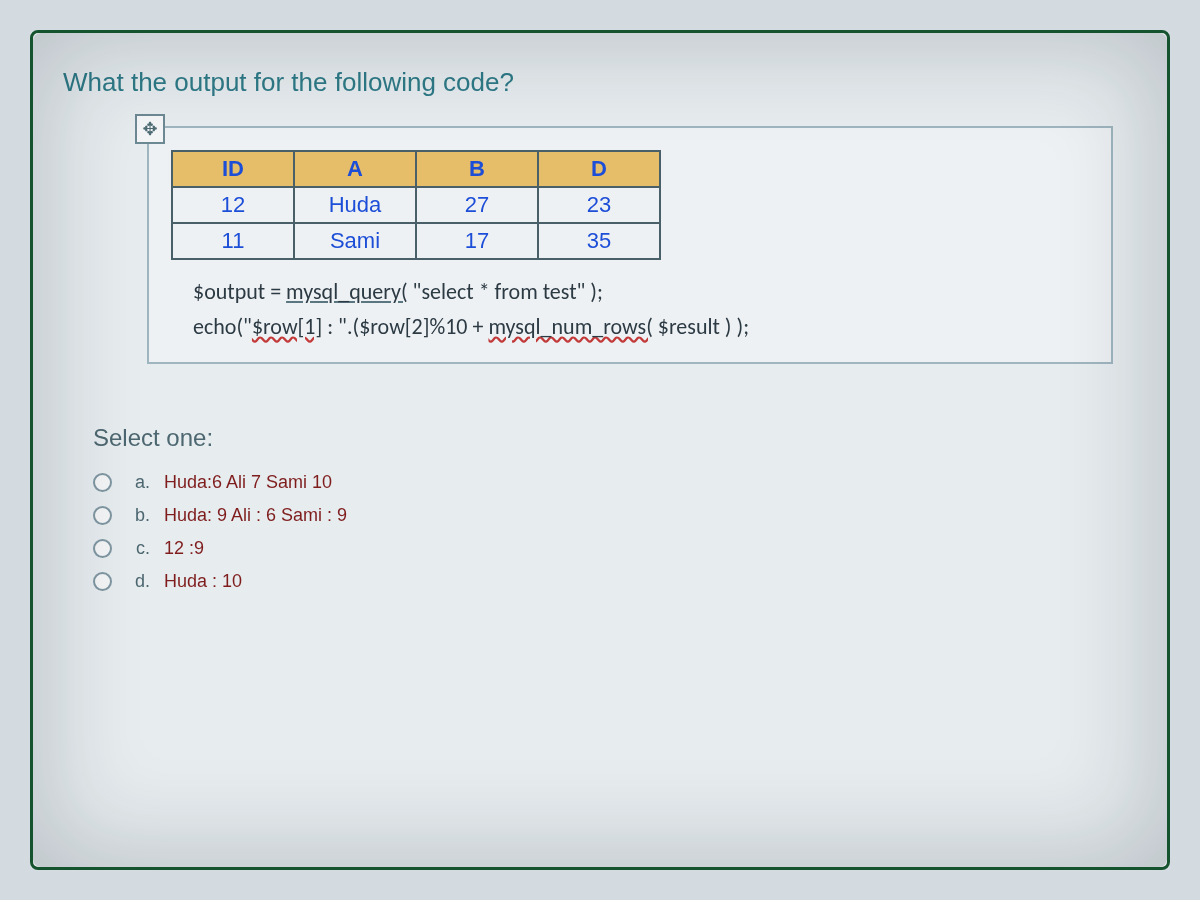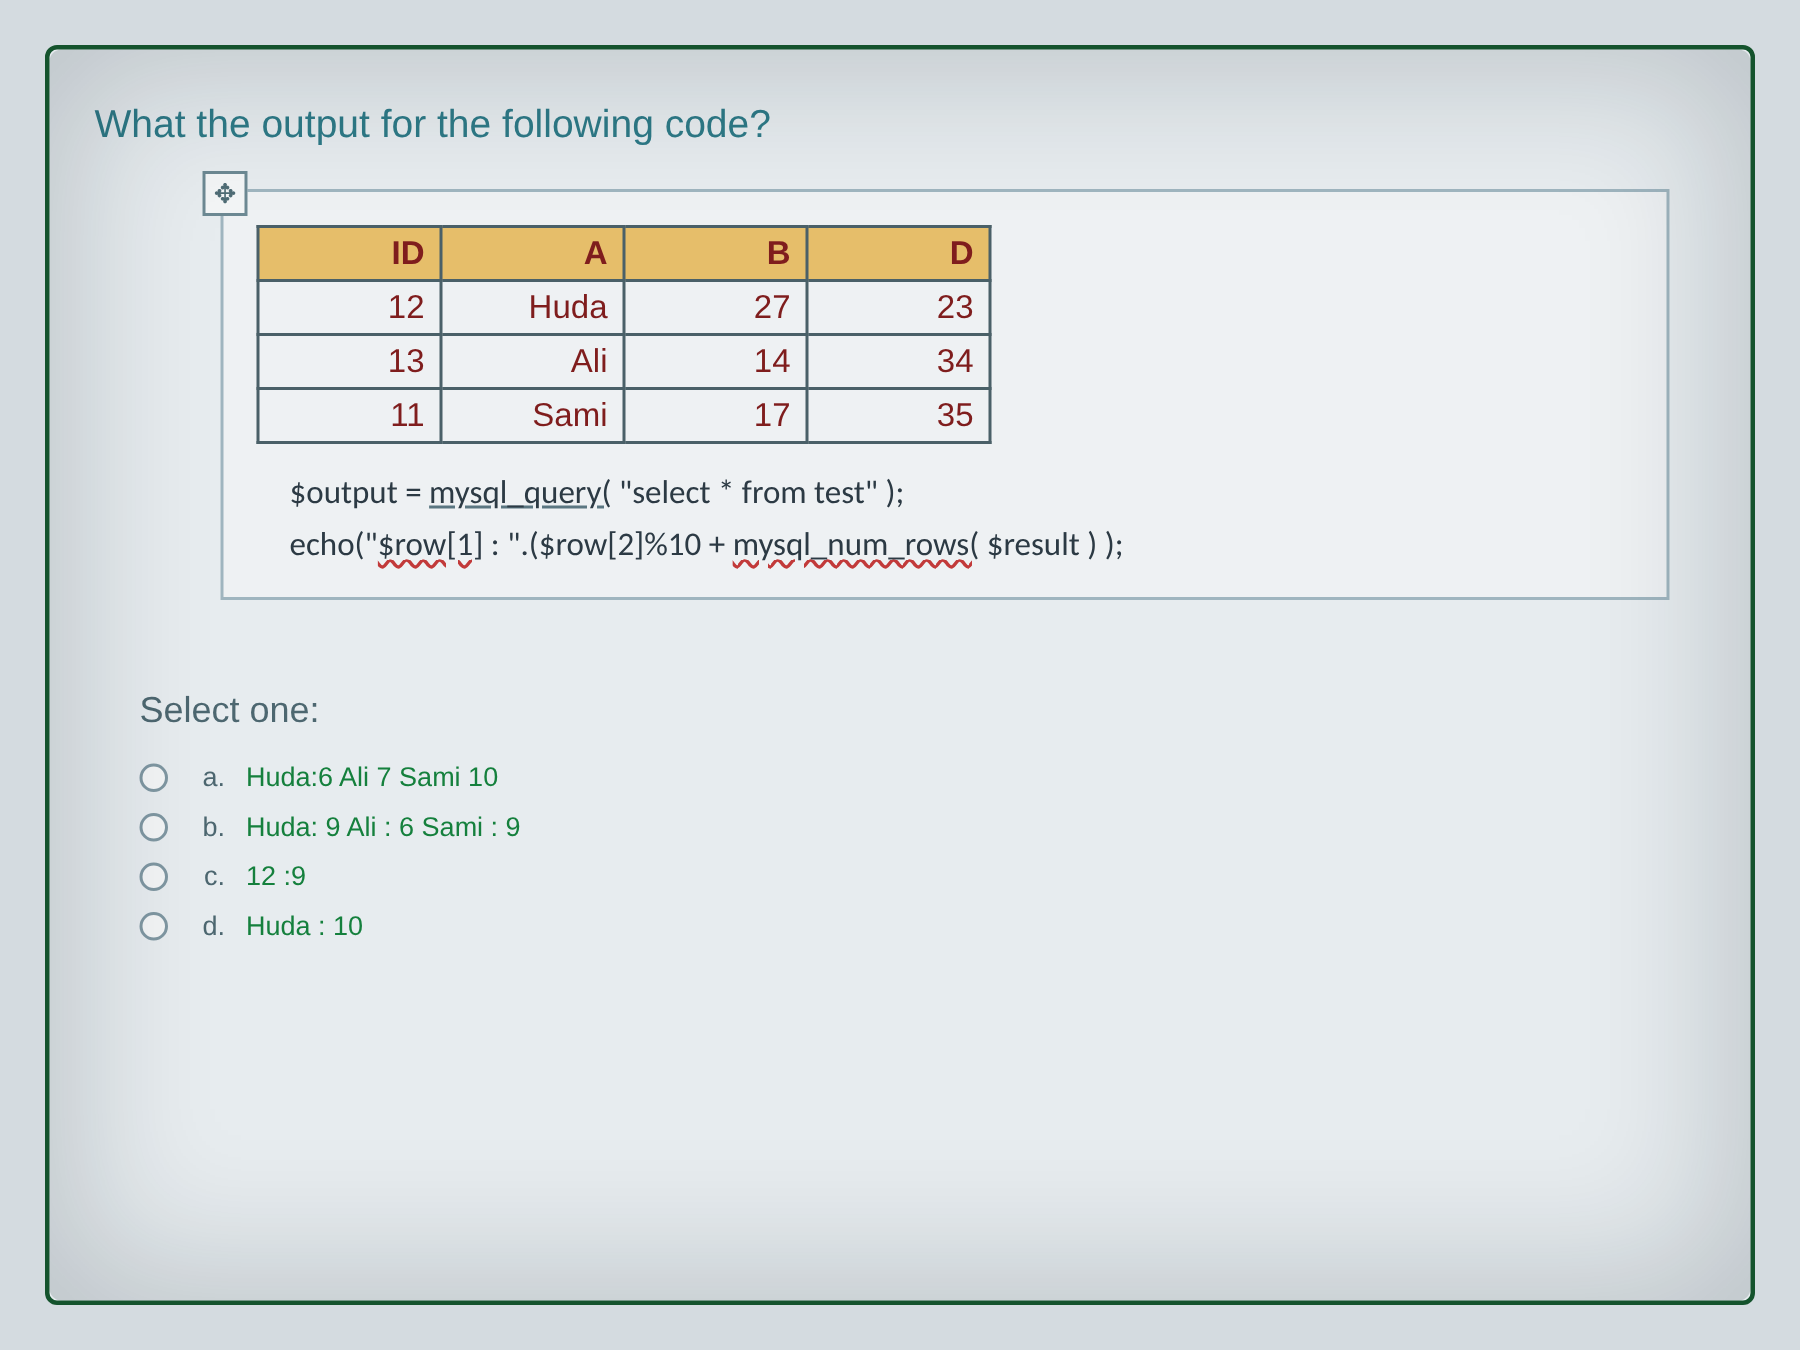--- a/index.html
+++ b/index.html
@@ -1,32 +1,32 @@
 <!DOCTYPE html>
 <html><head>
 <meta charset="utf-8">
 <style>
   html,body{margin:0;padding:0;width:1200px;height:900px;background:#d4dbe0;font-family:Arial,Helvetica,sans-serif;overflow:hidden}
   .frame{position:absolute;left:30px;top:30px;width:1140px;height:840px;background:#e7ecef;border:3px solid #14532d;border-radius:8px;padding:24px;box-sizing:border-box}
   .qtitle{font-size:26px;color:#2e7a87;margin:10px 6px 28px 6px;font-weight:400}
   .codeblock{position:relative;margin:8px 30px 60px 90px;border:2px solid #9fb5bf;padding:16px 18px 18px 18px;background:#eef1f3}
   .codeblock .handle{position:absolute;left:-14px;top:-14px;width:26px;height:26px;border:2px solid #6d8993;background:#f3f5f6;color:#4f6c75;display:flex;align-items:center;justify-content:center;font-size:18px}
   table.dat{border-collapse:collapse;margin:6px 0 14px 4px}
-  table.dat th,table.dat td{border:2px solid #4a6068;padding:4px 10px;text-align:right;font-size:22px;color:#7f1d1d;min-width:100px}
+  table.dat th,table.dat td{border:2px solid #4a6068;padding:4px 10px;text-align:center;font-size:22px;color:#1d4ed8;min-width:100px}
   table.dat th{background:#e6be6a;font-weight:700}
   .codetxt{font-size:22px;line-height:1.6;color:#2c3a44;font-family:Calibri,Arial,sans-serif}
   .codetxt .wavy{text-decoration:underline wavy #c23a3a}
   .codetxt .und{text-decoration:underline #5a7681}
   .selblk{margin-left:36px}
   .seltitle{font-size:24px;color:#4d6770;margin-bottom:14px}
   .opts{list-style:none;padding:0;margin:0}
   .opts li{display:flex;align-items:center;gap:14px;padding:6px 0}
   .radio{width:15px;height:15px;border:2px solid #7f97a2;border-radius:50%;background:#f3f5f6;flex:none}
   .letter{width:24px;text-align:right;color:#4d6770;font-size:18px}
-  .oval{color:#15803d;font-size:18px}
+  .oval{color:#7f1d1d;font-size:18px}
   .vignette{position:absolute;inset:0;pointer-events:none;box-shadow:inset 0 0 90px 20px rgba(10,30,40,.18);border-radius:8px}
 </style>
 </head>
 <body>
 
 <div class="frame">
   <div class="qtitle">What the output for the following code?</div>
 
   <div class="codeblock">
     <div class="handle">✥</div>
@@ -37,26 +37,20 @@
         <th>ID</th>
         <th>A</th>
         <th>B</th>
         <th>D</th>
       </tr>
       <tr>
         <td>12</td>
         <td>Huda</td>
         <td>27</td>
         <td>23</td>
-      </tr>
-      <tr>
-        <td>13</td>
-        <td>Ali</td>
-        <td>14</td>
-        <td>34</td>
       </tr>
       <tr>
         <td>11</td>
         <td>Sami</td>
         <td>17</td>
         <td>35</td>
       </tr>
     </tbody>
       </table>
 

